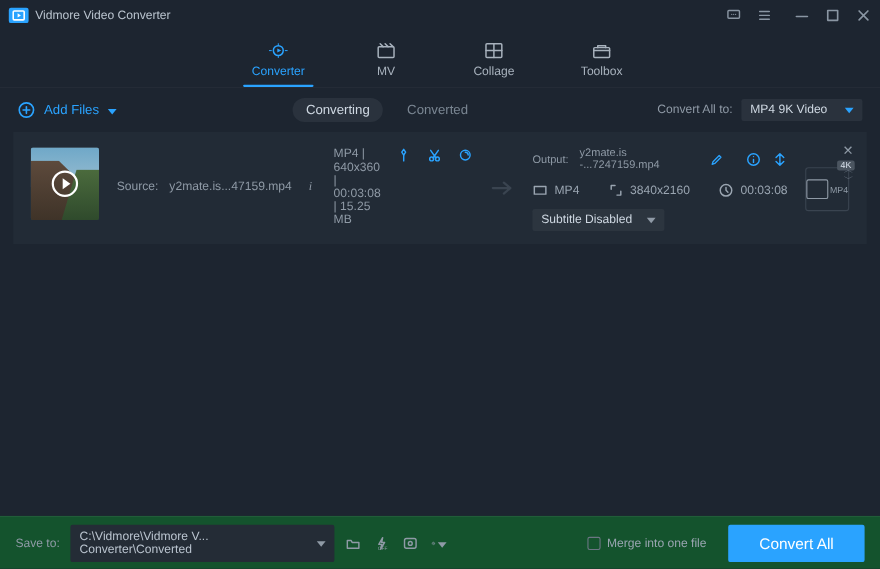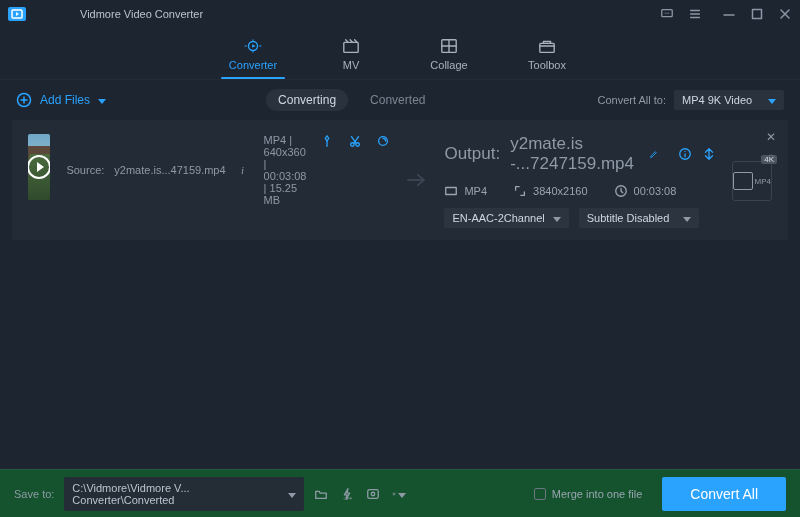--- a/index.html
+++ b/index.html
@@ -1,21 +1,21 @@
 <!DOCTYPE html>
 <html><head>
 <meta charset="utf-8">
 <style>
 * { margin: 0; padding: 0; box-sizing: border-box; }
 body { font-family: "Segoe UI", Arial, sans-serif; background: #1d2530; color: #a8b2bd; overflow: hidden; width: 800px; height: 517px; font-size: 12px; }
 .titlebar { display: flex; align-items: center; justify-content: space-between; height: 28px; padding: 0 8px; }
 .titlebar-left { display: flex; align-items: center; gap: 6px; }
 .logo { width: 18px; height: 14px; background:#2aa3ff; border-radius:2px; display:flex; align-items:center; justify-content:center; }
 .logo svg{width:12px;height:10px}
-.title { font-size: 11px; color: #bac4cf; margin-left: 48px; }
+.title { font-size: 11px; color: #bac4cf; }
 .titlebar-right { display: flex; align-items: center; gap: 14px; color:#8a96a3; }
 .syswin{display:flex;gap:14px;margin-left:6px}
 .syswin span{width:14px;height:14px;display:flex;align-items:center;justify-content:center;cursor:pointer}
 .tabs { display: flex; justify-content: center; gap: 34px; height: 52px; align-items:flex-end; border-bottom:1px solid rgba(255,255,255,0.03); padding-bottom:2px;}
 .tab { display:flex; flex-direction:column; align-items:center; gap:4px; width:64px; padding-bottom:6px; cursor:pointer; position:relative;}
 .tab.active { color:#2aa3ff; }
 .tab.active::after{content:"";position:absolute;bottom:-2px;left:0;right:0;height:2px;background:#2aa3ff;border-radius:1px;}
 .tab svg{width:22px;height:18px}
 .tab span{font-size:11px}
 .toolbar { display:flex; align-items:center; height:40px; padding:0 16px; gap:12px;}
@@ -34,21 +34,21 @@
 .thumb .cliff{position:absolute;left:0;top:12px;bottom:0;width:42px;background:linear-gradient(#5d4a3c,#3f3328);clip-path:polygon(0 0,60% 0,100% 30%,100% 100%,0 100%)}
 .thumb .right{position:absolute;right:0;top:20px;bottom:0;width:34px;background:linear-gradient(#4b6b3d,#2f4a2c);clip-path:polygon(40% 0,100% 0,100% 100%,0 100%)}
 .playcircle{position:absolute;top:50%;left:50%;width:24px;height:24px;border:2px solid #fff;border-radius:50%;transform:translate(-50%,-50%);display:flex;align-items:center;justify-content:center}
 .playcircle::after{content:"";width:0;height:0;border-left:7px solid #fff;border-top:5px solid transparent;border-bottom:5px solid transparent;margin-left:2px}
 .srcinfo{flex:0 0 220px;display:flex;gap:14px}
 .row{display:flex;align-items:center;gap:10px;color:#8f9aa6;font-size:11px}
 .iconrow{display:flex;gap:14px;color:#2aa3ff}
 .iconrow span{cursor:pointer}
 .arrow{align-self:center;color:#3a4450}
 .outinfo{flex:1;display:flex;flex-direction:column;gap:10px}
-.outhdr{display:flex;align-items:center;gap:10px;color:#8f9aa6;font-size:17px}
+.outhdr{display:flex;align-items:center;gap:10px;color:#8f9aa6;font-size:10px}
 .outhdr .edit{color:#2aa3ff;cursor:pointer}
 .outhdr .spacer{flex:1}
 .outhdr .acts{display:flex;gap:10px;color:#2aa3ff}
 .paramrow{display:flex;align-items:center;gap:26px;color:#9aa5b1;font-size:11px}
 .drops{display:flex;gap:10px}
 .drop{background:#2c353f;border-radius:2px;padding:4px 8px;font-size:11px;color:#cfd8e2;cursor:pointer;display:flex;align-items:center;gap:8px;min-width:120px;justify-content:space-between}
 .fmtthumb{width:40px;height:40px;border:1px solid #3a4450;border-radius:3px;display:flex;flex-direction:row;align-items:center;justify-content:center;gap:2px;position:relative}
 .fmtthumb .film{width:22px;height:18px;border:1px solid #8f9aa6;border-radius:2px;position:relative}
 .fmtthumb .lbl{font-size:8px;color:#8f9aa6}
 .fmtthumb .badge{position:absolute;top:-7px;right:-6px;background:#4b5560;color:#d7e0ea;font-size:8px;padding:0 3px;border-radius:2px}
@@ -259,24 +259,20 @@
               <svg viewBox="0 0 16 16">
                 <circle cx="8" cy="8" r="6"></circle>
                 <path d="M8 5v3l2 2"></path>
               </svg>
             </span>
             <span>00:03:08</span>
           </span>
       </div>
       <div class="drops">
         <div class="drop">
-          <span>EN-AAC-2Channel</span>
-          <span class="chev-down" style="color:#8f9aa6"></span>
-        </div>
-        <div class="drop">
           <span>Subtitle Disabled</span>
           <span class="chev-down" style="color:#8f9aa6"></span>
         </div>
       </div>
     </div>
     <div style="display:flex;align-items:center;align-self:center">
       <div class="fmtthumb">
         <div class="badge">4K</div>
         <div class="film"></div>
         <div class="lbl">MP4</div>

